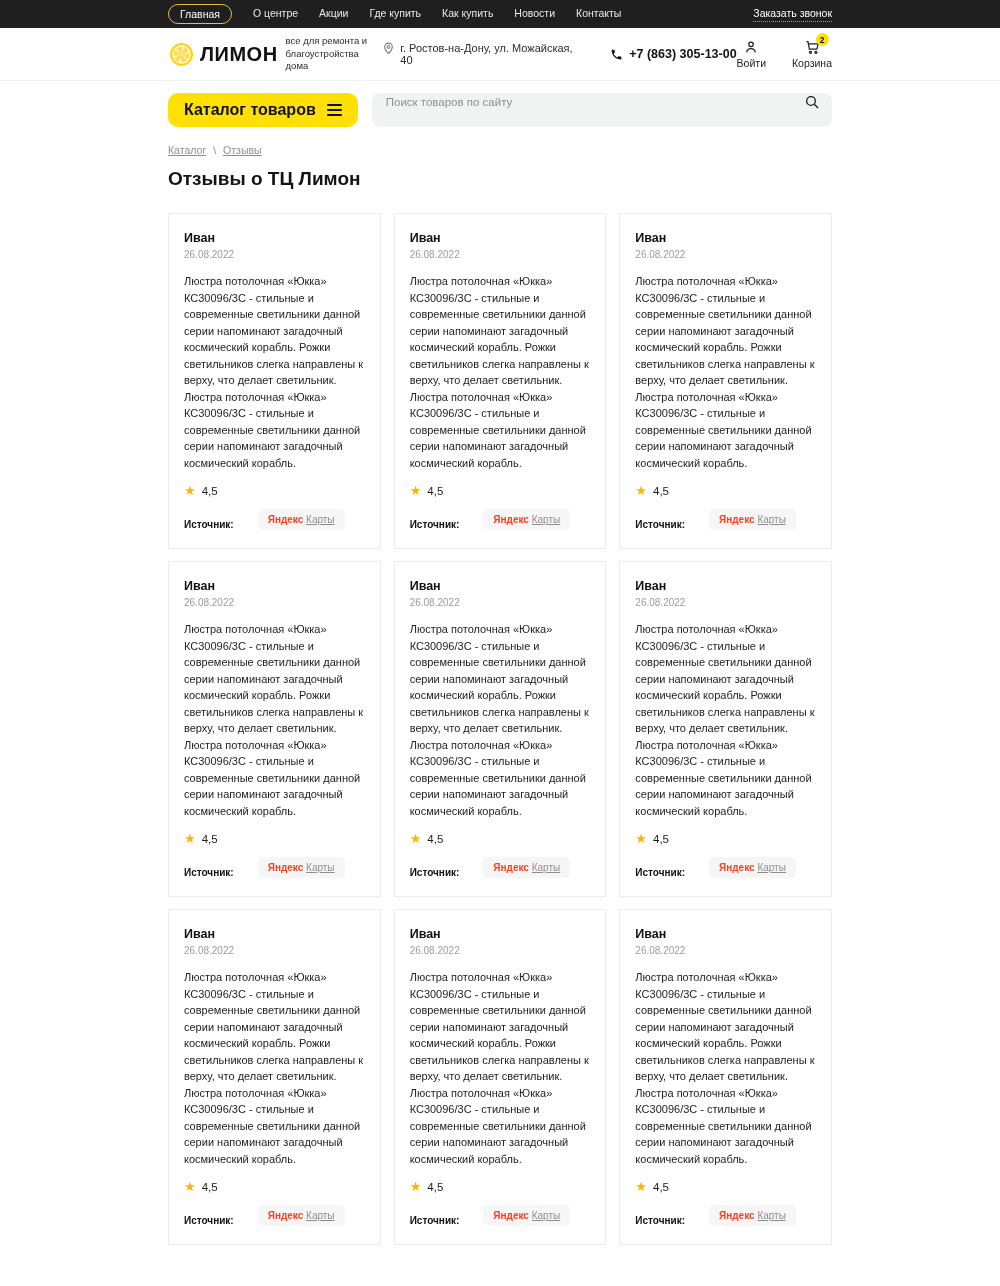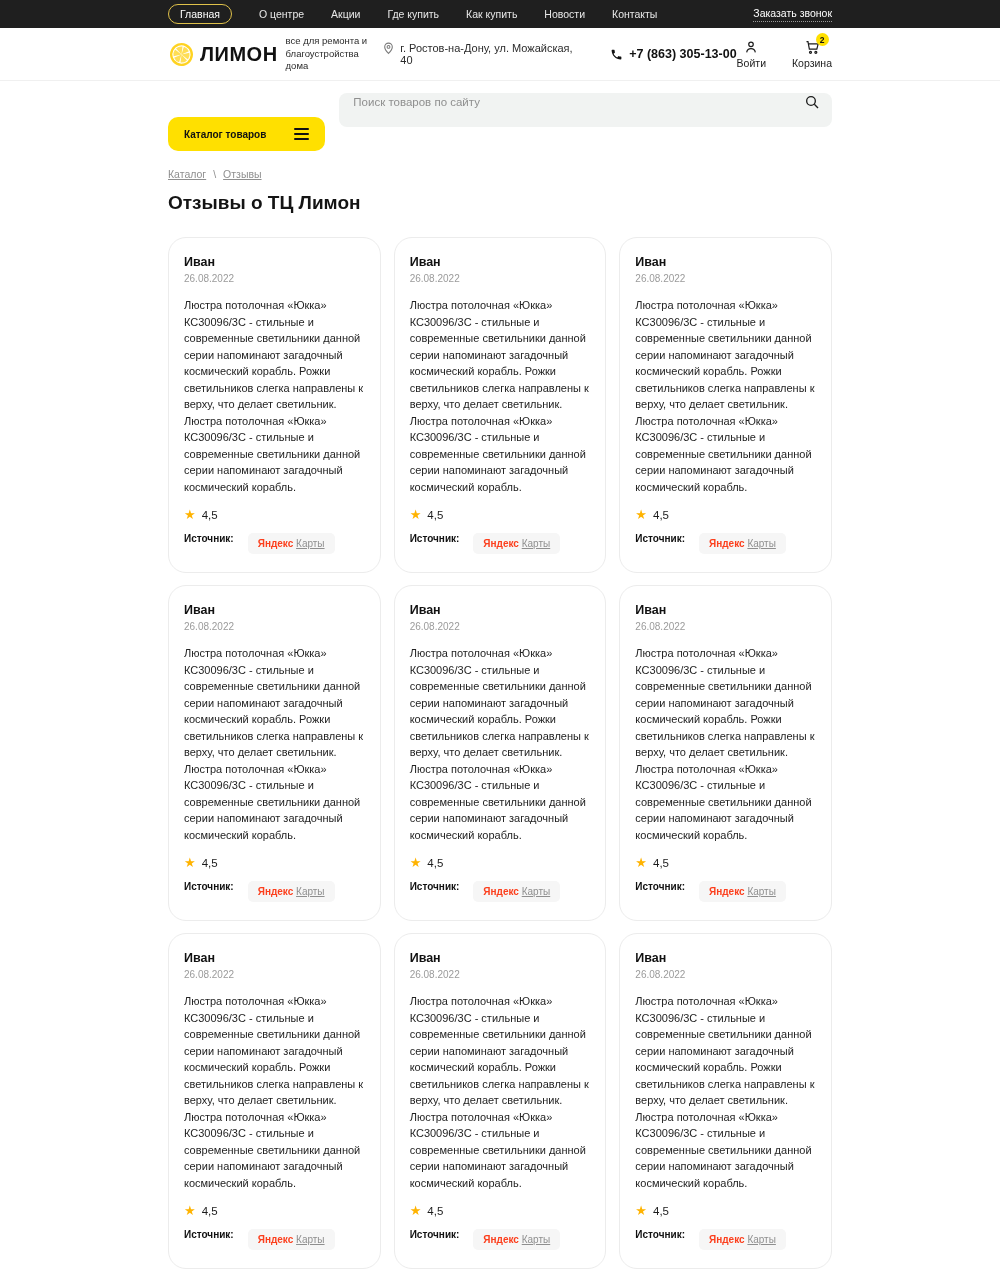--- a/index.html
+++ b/index.html
@@ -5,21 +5,21 @@
   * { margin:0; padding:0; box-sizing:border-box; }
   body {
     width:1000px; background:#fff; color:#1c1c1c;
     font-family:"Liberation Sans", sans-serif;
   }
   .container { width:664px; margin:0 auto; }
 
   
   .topbar { background:#1f1f1f; height:28px; }
   .topbar-inner { height:28px; display:flex; align-items:center; }
-  .topnav { display:flex; align-items:center; gap:27px; }
+  .topnav { display:flex; gap:21px; }
   .topnav div {
     color:#e8e8e8; font-size:10.5px; cursor:pointer; white-space:nowrap;
     padding:3px 0;
   }
   .topnav div.active {
     border:1px solid #dfc14a; border-radius:11px; padding:3px 11px; color:#fff;
   }
   .callback {
     margin-left:auto; color:#fff; font-size:10.5px; cursor:pointer;
     border-bottom:1px dotted #9a9a9a; padding-bottom:2px; white-space:nowrap;
@@ -42,24 +42,23 @@
   .cart-badge {
     position:absolute; top:-6px; right:-8px; background:#ffe000; color:#111;
     width:13px; height:13px; border-radius:50%; font-size:8.5px; font-weight:700;
     display:flex; align-items:center; justify-content:center;
   }
 
   
   .search-row { display:flex; gap:14px; margin-top:12px; }
   .catalog-btn {
     background:#ffe000; border:none; border-radius:10px; height:34px;
-    display:flex; align-items:center; gap:28px; padding:0 16px;
-    font-family:inherit; font-size:10px; font-weight:700; color:#111; cursor:pointer;
+    display:flex; align-items:center; gap:11px; padding:0 16px;
+    font-family:inherit; font-size:16px; font-weight:700; color:#111; cursor:pointer;
     white-space:nowrap;
-    margin-top:24px;
   }
   .burger { display:flex; flex-direction:column; gap:3px; }
   .burger i { display:block; width:15px; height:2px; background:#111; border-radius:1px; }
   .search-box {
     flex:1; background:#f1f3f2; border-radius:8px; height:34px;
     display:flex; align-items:center; padding:0 12px 16px 14px;
   }
   .search-box input {
     flex:1; border:none; background:transparent; outline:none;
     font-family:inherit; font-size:11.5px; color:#333;
@@ -67,29 +66,29 @@
   .search-box input::placeholder { color:#8f8f8f; }
 
   
   .breadcrumb { margin-top:17px; font-size:10.5px; color:#8f8f8f; display:flex; gap:7px; }
   .breadcrumb .bc-item { cursor:pointer;text-decoration:underline; }
   .page-title { margin-top:12px; font-size:19px; font-weight:800; color:#141414; }
 
   
   .grid { margin-top:23px; display:grid; grid-template-columns:repeat(3,1fr);
           column-gap:13px; row-gap:12px; }
-  .card { background:#fff; border:1px solid #ececec; border-radius:18px;
+  .card { background:#fff; border:1px solid #ececec; border-radius:0;
           padding:17px 15px 18px; }
   .card-name { font-size:12.5px; font-weight:700; color:#111; }
   .card-date { margin-top:4px; font-size:10px; color:#9b9b9b; }
   .card-text { margin-top:13px; font-size:11px; line-height:1.5; color:#232323; }
   .card-rating { margin-top:13px; display:flex; align-items:center; gap:6px; }
   .star { color:#ffb300; font-size:13px; line-height:1; }
   .rating-val { font-size:11.5px; color:#1c1c1c; }
-  .card-source { margin-top:12px; display:flex; align-items:flex-start; gap:14px; }
+  .card-source { margin-top:12px; display:flex; align-items:flex-end; gap:24px; }
   .source-label { font-size:10px; font-weight:700; color:#111; }
   .source-badge { background:#f6f6f6; border-radius:5px; padding:5px 10px;
                   font-size:10px; cursor:pointer; white-space:nowrap; }
   .yndx { color:#fc3f1d; font-weight:700; }
   .yndx-maps { color:#8f8f8f;text-decoration:underline; }
 
   svg.icn { display:block; }
 </style>
 </head>
 <body>

